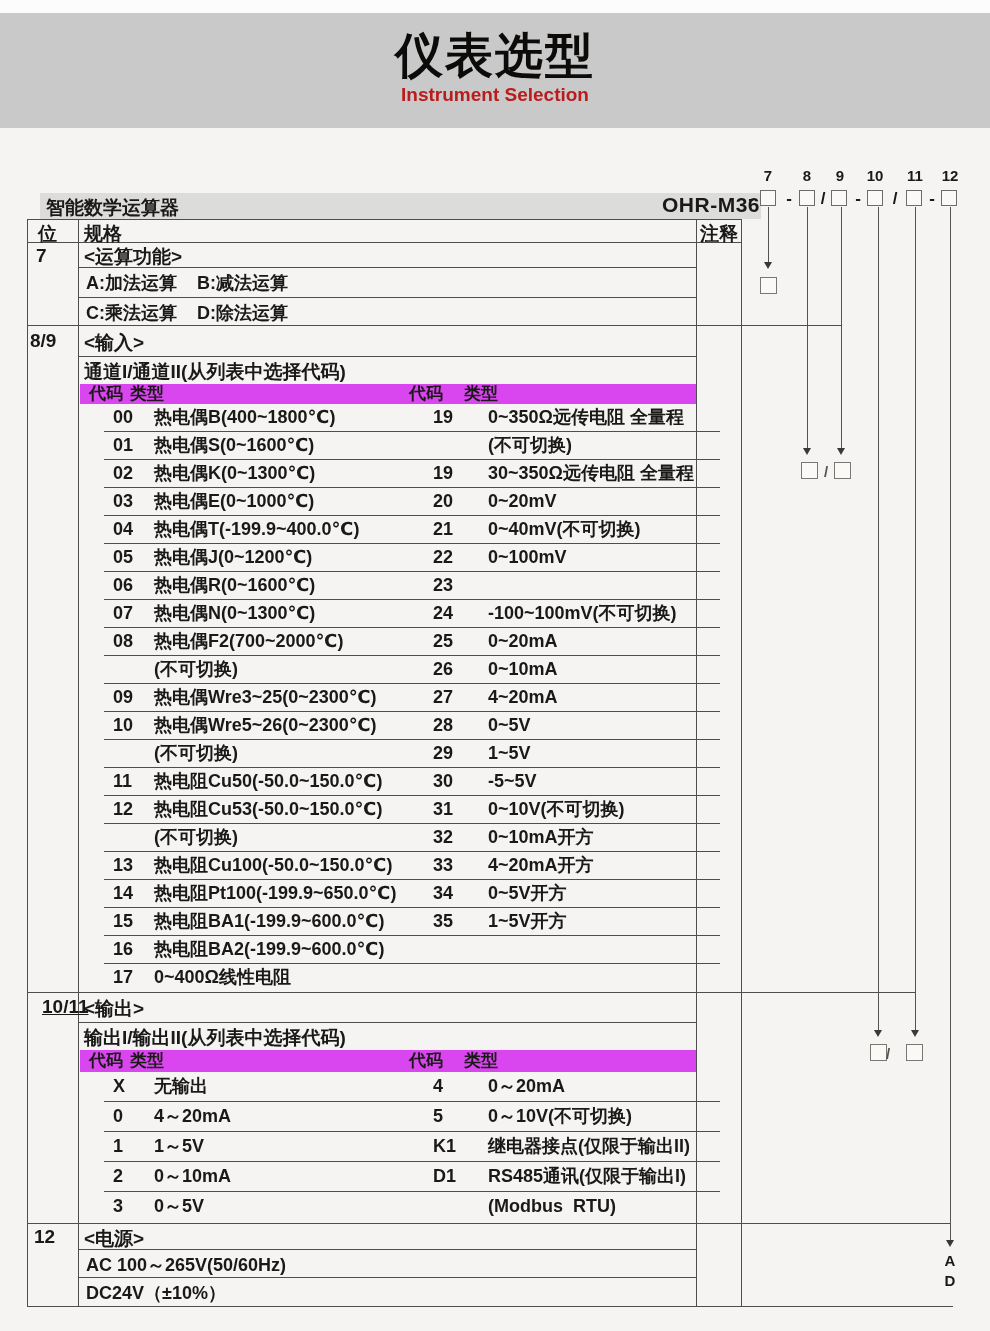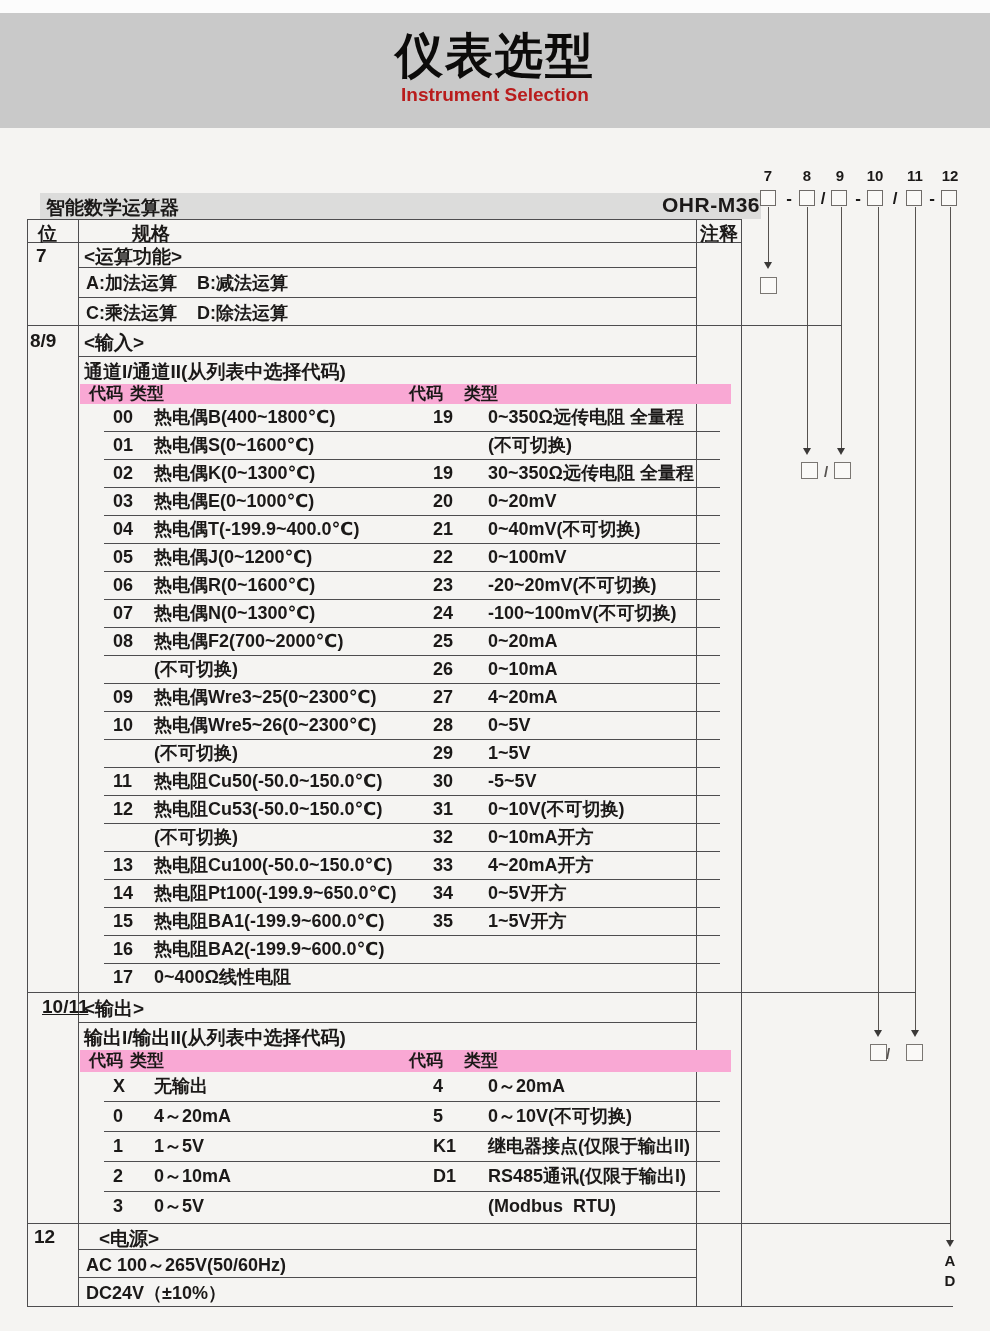--- a/index.html
+++ b/index.html
@@ -12,21 +12,21 @@
   .band{left:0;top:13px;width:990px;height:115px;background:#c9c9c9;}
   .band-title{left:0;top:24px;width:990px;text-align:center;font-size:48px;font-weight:900;letter-spacing:2px;color:#0c0b0a;}
   .band-sub{left:0;top:84px;width:990px;text-align:center;font-size:19px;font-weight:600;color:#b91c1c;}
   .prodband{left:20px;top:193px;width:721px;height:26px;background:#dcdcdb;margin-left:20px;}
   .prodname{left:6px;top:2px;font-size:19px;font-weight:700;}
   .prodmodel{right:1px;top:0px;font-size:21px;font-weight:700;letter-spacing:0.5px;}
   .hdrtxt{font-size:19px;font-weight:700;}
   .postxt{font-size:19px;font-weight:700;}
   .seclabel{font-size:19px;font-weight:700;white-space:pre;}
   .secline{font-size:18px;font-weight:600;white-space:pre;}
-  .grayhead{position:absolute;background:#f9a8d4;padding-left:35px;}
+  .grayhead{position:absolute;background:#d946ef;}
   .grayhead span{position:absolute;top:0;font-size:17px;font-weight:700;white-space:pre;}
   .rows{position:absolute;left:80px;width:616px;padding-left:24px;}
   .trow{position:relative;border-bottom:1px solid #4e4d4f;}
   .trow.last{border-bottom:none;}
   .cell{position:absolute;top:0;height:100%;font-size:18px;font-weight:600;white-space:pre;overflow:visible;}
   .in28 .trow{height:27px;line-height:27px;}
   .out30 .trow{height:29px;line-height:29px;}
   .c1{left:9px;width:40px;}
   .c2{left:50px;width:280px;}
   .c3{left:329px;width:54px;}
@@ -109,21 +109,21 @@
   <div class="hline" style="left:27px;top:1223px;width:924px;"></div>
   <div class="hline" style="left:27px;top:1306px;width:926px;"></div>
   <div class="hline" style="left:78px;top:267px;width:618px;"></div>
   <div class="hline" style="left:78px;top:297px;width:618px;"></div>
   <div class="hline" style="left:78px;top:356px;width:618px;"></div>
   <div class="hline" style="left:78px;top:1022px;width:618px;"></div>
   <div class="hline" style="left:78px;top:1249px;width:618px;"></div>
   <div class="hline" style="left:78px;top:1277px;width:618px;"></div>
 
   <div class="abs hdrtxt" style="left:38px;top:221px;">位</div>
-  <div class="abs hdrtxt" style="left:84px;top:221px;margin-left:48px;">规格</div>
+  <div class="abs hdrtxt" style="left:84px;top:221px;">规格</div>
   <div class="abs hdrtxt" style="left:697px;top:221px;width:44px;text-align:center;">注释</div>
 
   <div class="abs postxt" style="left:36px;top:245px;">7</div>
   <div class="abs postxt" style="left:30px;top:330px;">8/9</div>
   <div class="abs postxt" style="left:42px;top:996px;text-decoration:underline;">10/11</div>
   <div class="abs postxt" style="left:34px;top:1226px;">12</div>
 
   <div class="abs seclabel" style="left:84px;top:244px;">&lt;运算功能&gt;</div>
   <div class="abs secline" style="left:86px;top:271px;">A:加法运算    B:减法运算</div>
   <div class="abs secline" style="left:86px;top:301px;">C:乘法运算    D:除法运算</div>
@@ -170,21 +170,20 @@
       <div class="trow">
         <span class="cell c1">05</span>
         <span class="cell c2">热电偶J(0~1200℃)</span>
         <span class="cell c3">22</span>
         <span class="cell c4">0~100mV</span>
       </div>
       <div class="trow">
         <span class="cell c1">06</span>
         <span class="cell c2">热电偶R(0~1600℃)</span>
         <span class="cell c3">23</span>
-        <span class="cell c4">-20~20mV(不可切换)</span>
       </div>
       <div class="trow">
         <span class="cell c1">07</span>
         <span class="cell c2">热电偶N(0~1300℃)</span>
         <span class="cell c3">24</span>
         <span class="cell c4">-100~100mV(不可切换)</span>
       </div>
       <div class="trow">
         <span class="cell c1">08</span>
         <span class="cell c2">热电偶F2(700~2000℃)</span>
@@ -299,17 +298,17 @@
         <span class="cell c4">RS485通讯(仅限于输出I)</span>
       </div>
       <div class="trow last">
         <span class="cell c1">3</span>
         <span class="cell c2">0～5V</span>
         <span class="cell c3"></span>
         <span class="cell c4">(Modbus  RTU)</span>
       </div>
     </div>
 
-  <div class="abs seclabel" style="left:84px;top:1226px;margin-left:15px;">&lt;电源&gt;</div>
+  <div class="abs seclabel" style="left:84px;top:1226px;">&lt;电源&gt;</div>
   <div class="abs secline" style="left:86px;top:1253px;">AC 100～265V(50/60Hz)</div>
   <div class="abs secline" style="left:86px;top:1281px;">DC24V（±10%）</div>
 
 </div>
 
 </body></html>

